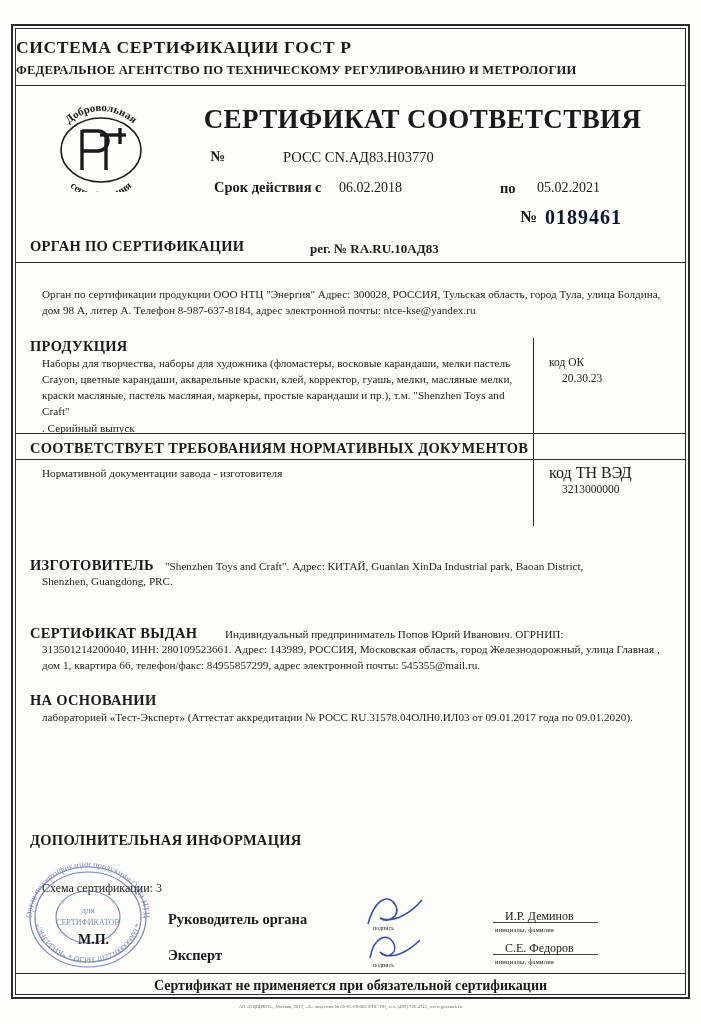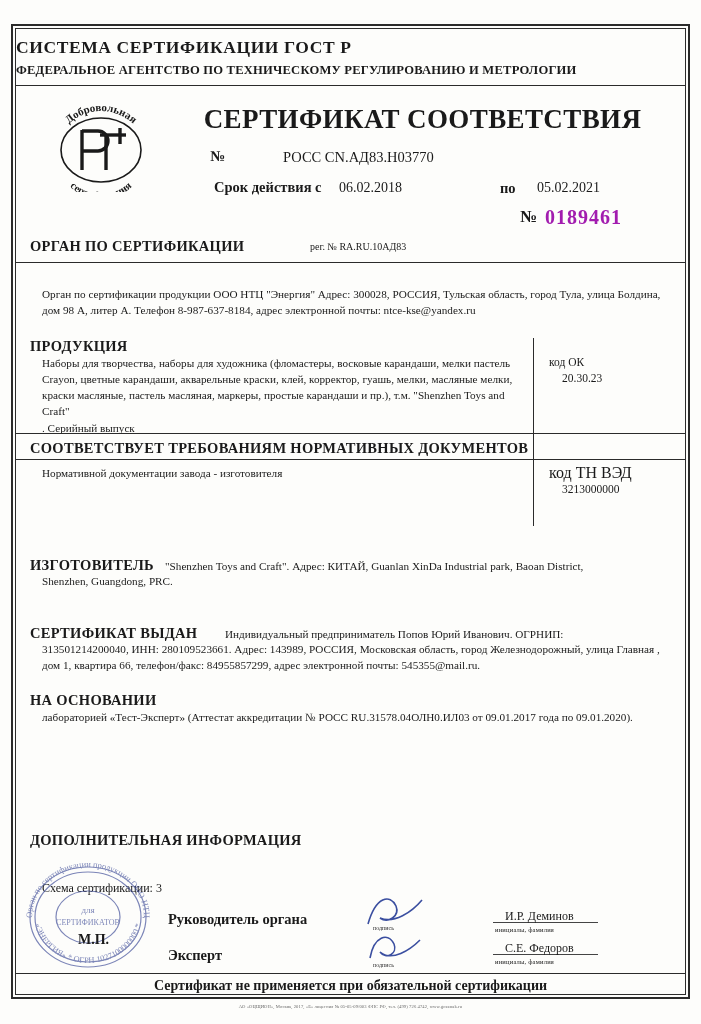--- a/index.html
+++ b/index.html
@@ -122,33 +122,34 @@
     position: absolute;
     left: 520px; top: 207px;
     font-size: 17px;
     font-weight: bold;
   }
   .blank-no-val {
     position: absolute;
     left: 545px; top: 206px;
     font-size: 20px;
     font-weight: bold;
-    color: #a21caf;
+    color: #0f172a;
     letter-spacing: 1px;
   }
 
   .sec-label {
     position: absolute;
     font-weight: bold;
     font-size: 14.5px;
     letter-spacing: 0.3px;
   }
   .small-note {
     position: absolute;
-    font-size: 10px;
+    font-size: 13px;
+    font-weight: bold;
   }
   .body-text {
     position: absolute;
     font-size: 11.2px;
     line-height: 1.42;
   }
   .rule {
     position: absolute;
     height: 0;
     border-top: 1px solid #2b2b2b;

